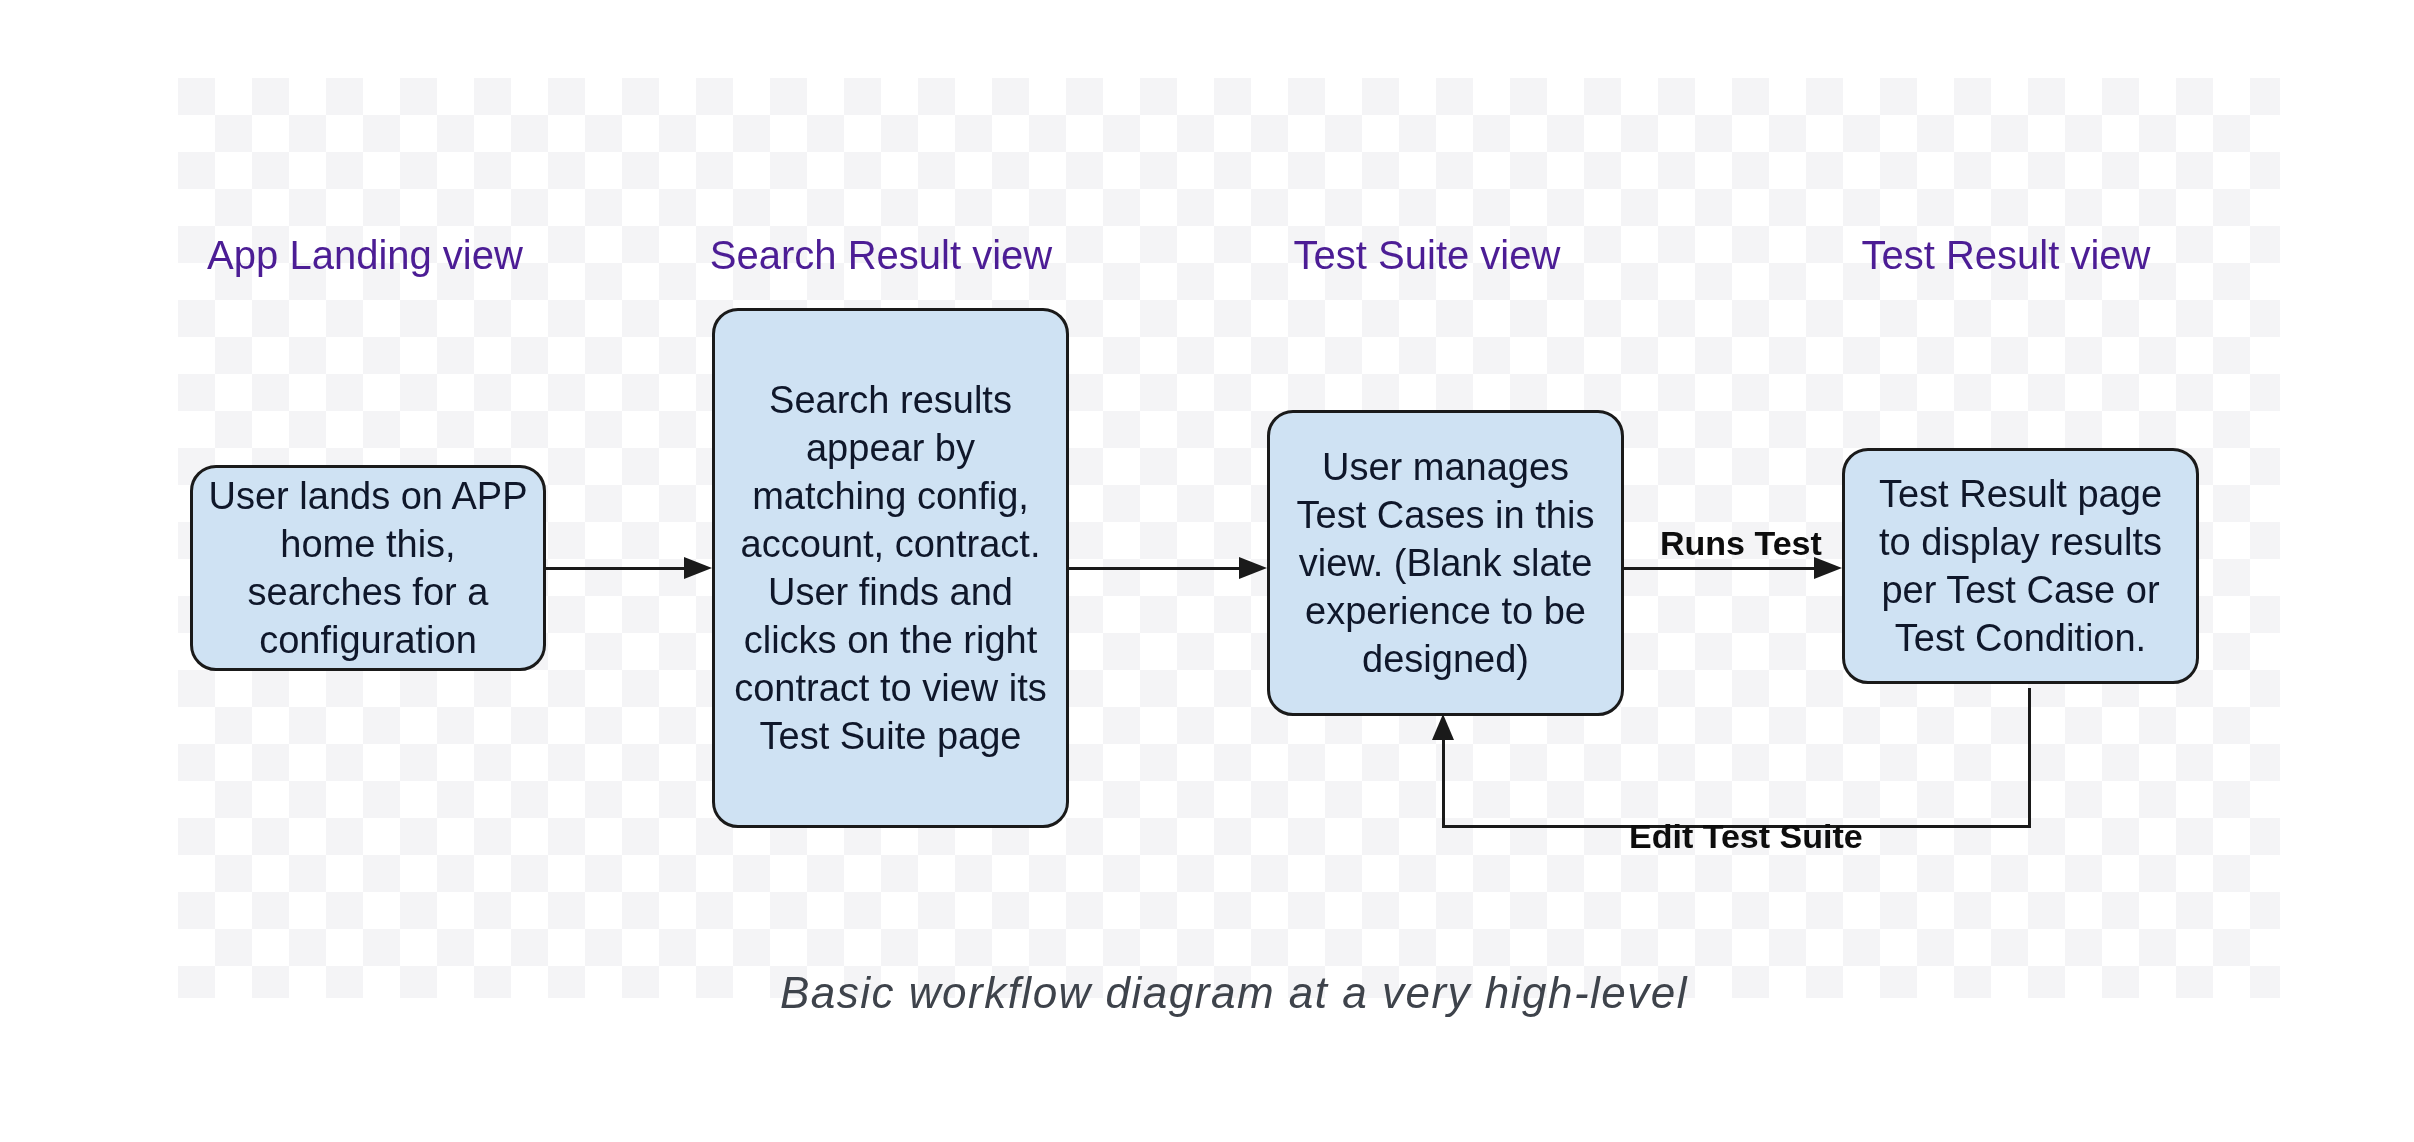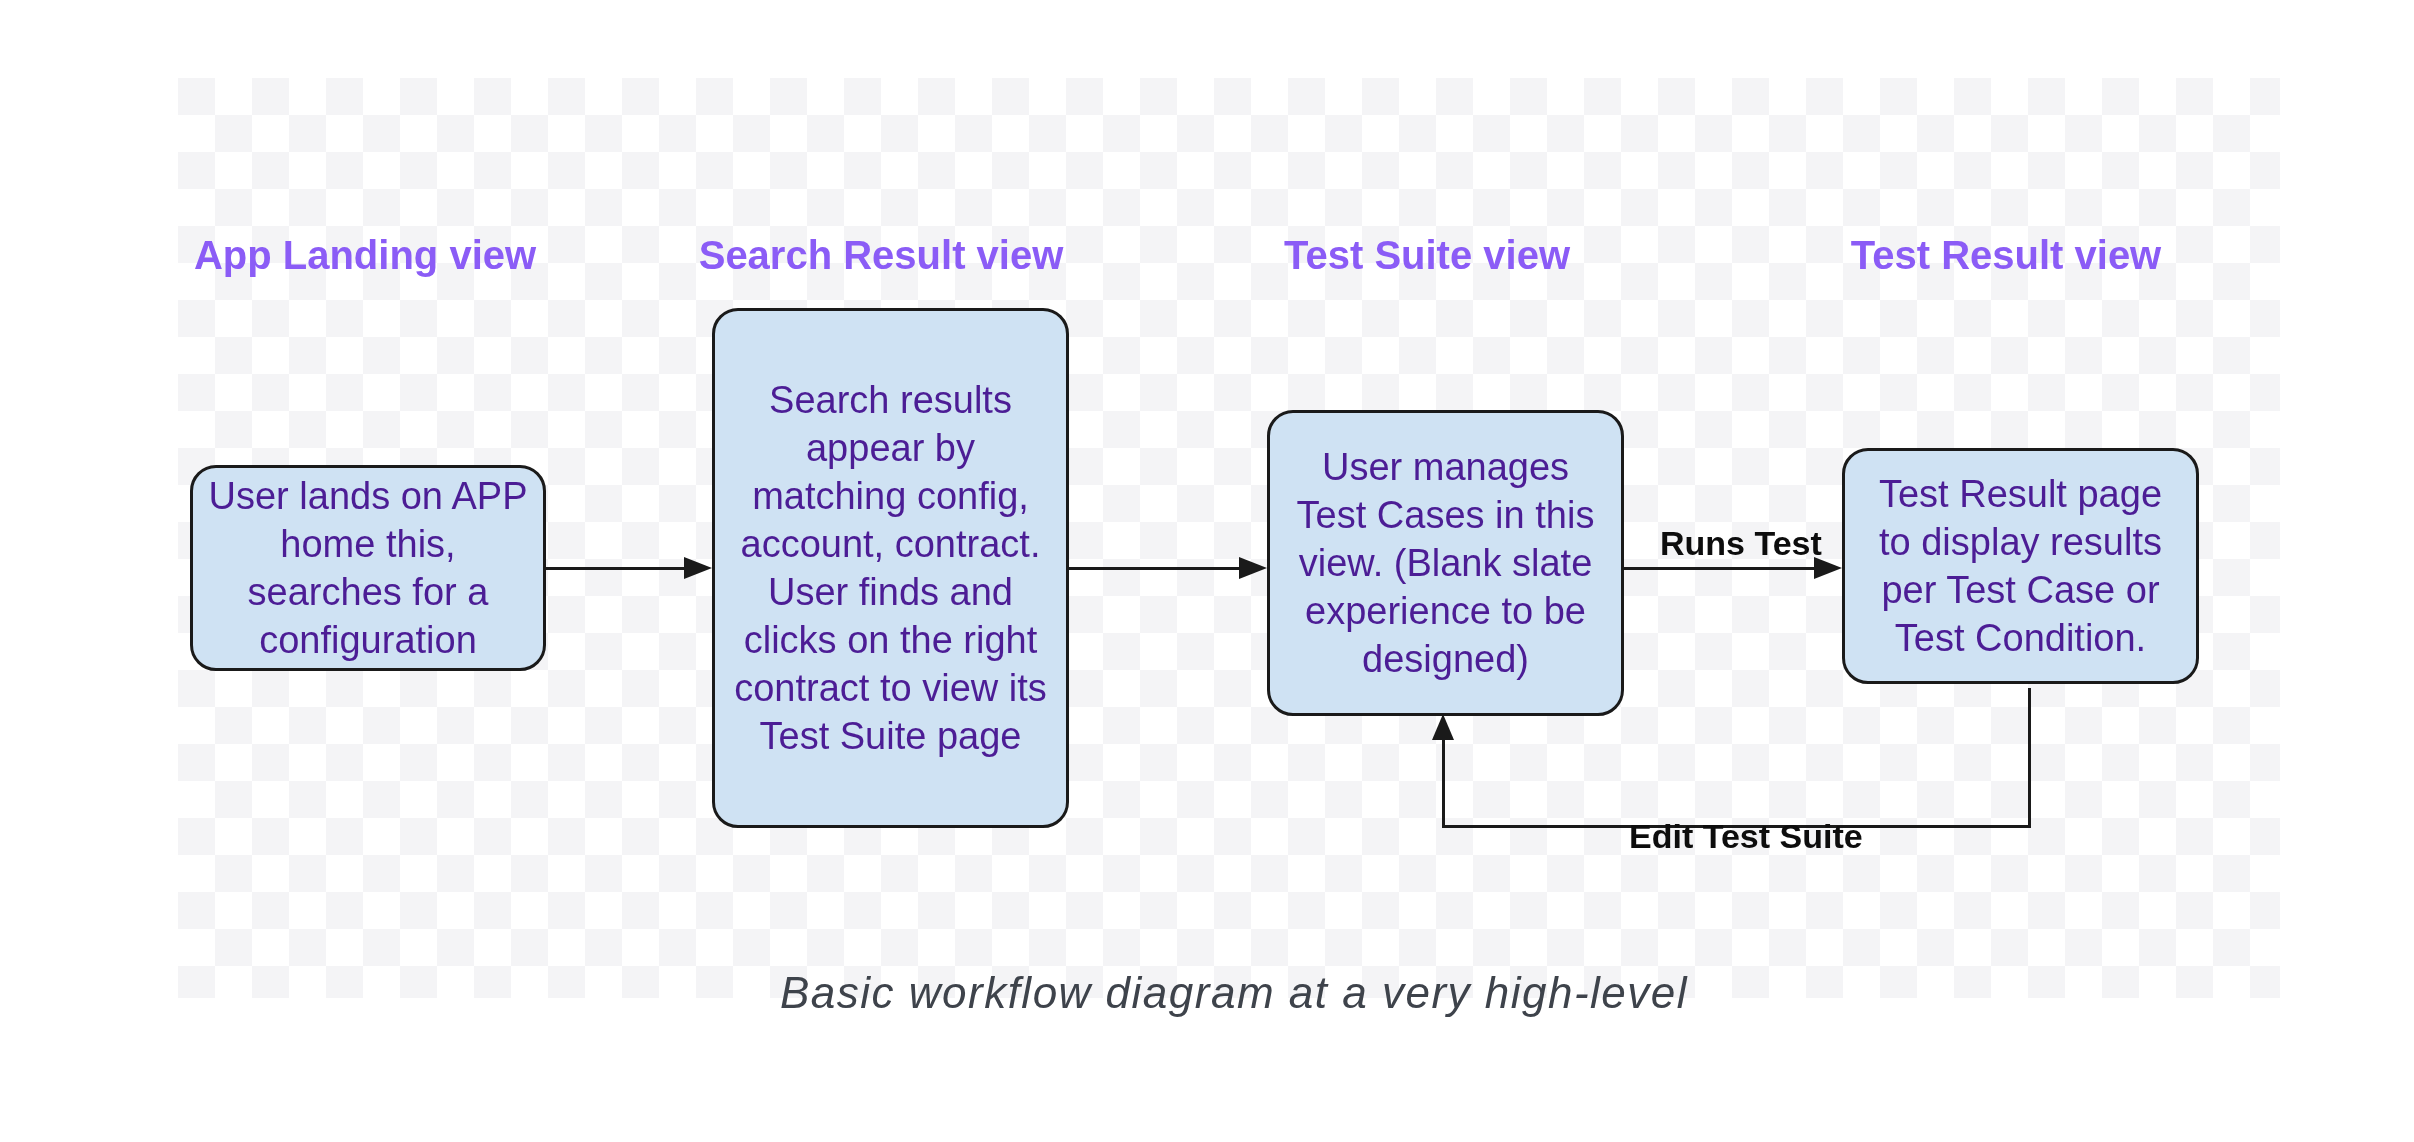--- a/index.html
+++ b/index.html
@@ -12,32 +12,32 @@
   }
   
   .checker{
     position:absolute;left:178px;top:78px;width:2102px;height:920px;
     background:conic-gradient(#ffffff 0 90deg,#f4f4f6 90deg 180deg,#ffffff 180deg 270deg,#f4f4f6 270deg 360deg);
     background-size:74px 74px;
   }
   .col-header{
     position:absolute;top:233px;
     transform:translateX(-50%);
-    font-size:40px;font-weight:700;color:#8b5cf6;
+    font-size:40px;font-weight:400;color:#4c1d95;
     white-space:nowrap;
   }
   .node{
     position:absolute;
     box-sizing:border-box;
     background:#cfe2f3;
     border:3px solid #1a1a1a;
     border-radius:26px;
     display:flex;align-items:center;justify-content:center;
     text-align:center;
-    font-size:38px;line-height:48px;color:#4c1d95;
+    font-size:38px;line-height:48px;color:#0f172a;
     padding:8px 14px;
   }
   .box1{left:190px;top:465px;width:356px;height:206px;}
   .box2{left:712px;top:308px;width:357px;height:520px;}
   .box3{left:1267px;top:410px;width:357px;height:306px;}
   .box4{left:1842px;top:448px;width:357px;height:236px;}
   .hline,.vline{position:absolute;background:#1a1a1a;}
   .hline{height:3px;}
   .vline{width:3px;}
   .arrow-right{

